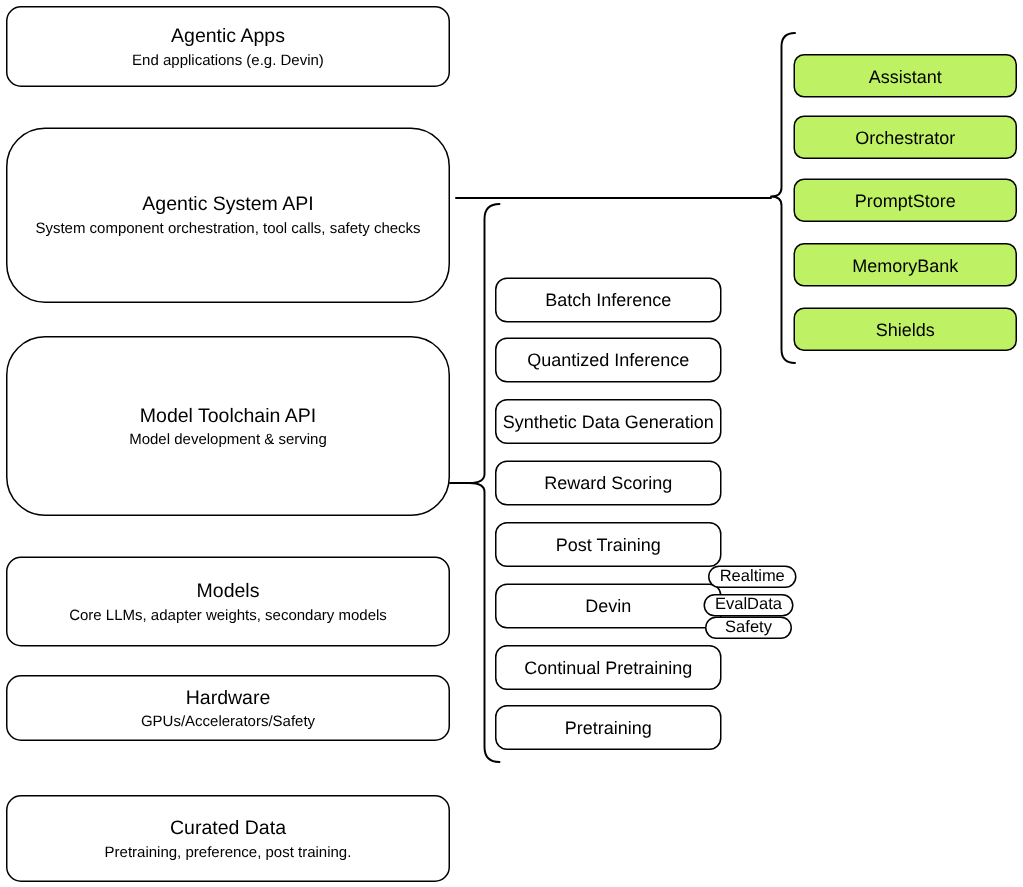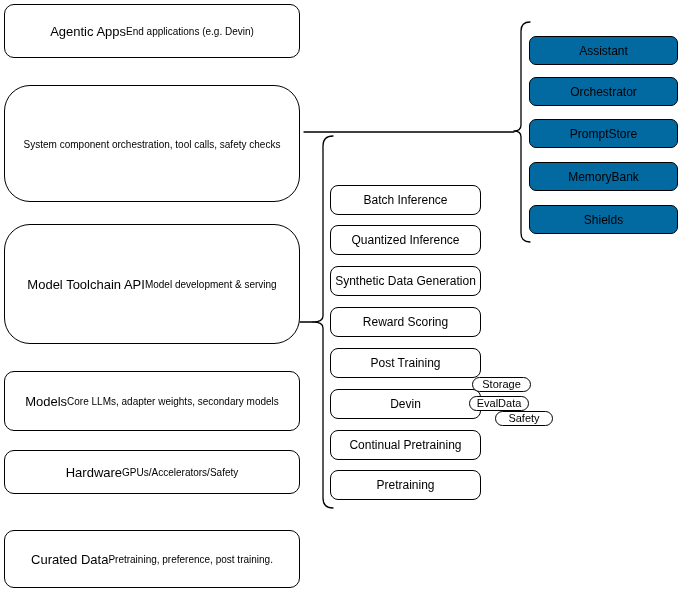--- a/index.html
+++ b/index.html
@@ -20,21 +20,21 @@
   }
   
   .lbox {
     position: absolute;
     left: 4px;
     width: 296px;
     border: 1px solid #000000;
     background: #ffffff;
     box-sizing: border-box;
     display: flex;
-    flex-direction: row;
+    flex-direction: column;
     align-items: center;
     justify-content: center;
     text-align: center;
   }
   .ltitle { font-size: 13px; line-height: 17px; }
   .lsub   { font-size: 10px; line-height: 14px; margin-top: 2px; text-align: right; }
   
   .mbox {
     position: absolute;
     left: 330px;
@@ -51,21 +51,21 @@
     white-space: nowrap;
   }
   
   .rbox {
     position: absolute;
     left: 529px;
     width: 149px;
     height: 29px;
     border: 1px solid #000000;
     border-radius: 7px;
-    background: #0369a1;
+    background: #bef264;
     box-sizing: border-box;
     display: flex;
     align-items: center;
     justify-content: center;
     font-size: 12px;
     white-space: nowrap;
   }
   
   .pill {
     position: absolute;
@@ -95,20 +95,21 @@
     <path d="M300 322 H313"></path>
     <path d="M333 136 Q323 136 323 146 L323 316 Q323 322 313 322 Q323 322 323 328 L323 498 Q323 508 333 508"></path>
   </svg>
 
   <div class="lbox" style="top:4px;height:54px;border-radius:10px">
     <div class="ltitle">Agentic Apps</div>
     <div class="lsub">End applications (e.g. Devin)</div>
   </div>
 
   <div class="lbox" style="top:85px;height:117px;border-radius:26px">
+    <div class="ltitle">Agentic System API</div>
     <div class="lsub">System component orchestration, tool calls, safety checks</div>
   </div>
 
   <div class="lbox" style="top:224px;height:120px;border-radius:26px">
     <div class="ltitle">Model Toolchain API</div>
     <div class="lsub">Model development &amp; serving</div>
   </div>
 
   <div class="lbox" style="top:371px;height:60px;border-radius:10px">
     <div class="ltitle">Models</div>
@@ -127,23 +128,23 @@
 
   <div class="mbox" style="top:185px">Batch Inference</div>
   <div class="mbox" style="top:225px">Quantized Inference</div>
   <div class="mbox" style="top:266px">Synthetic Data Generation</div>
   <div class="mbox" style="top:307px">Reward Scoring</div>
   <div class="mbox" style="top:348px">Post Training</div>
   <div class="mbox" style="top:389px">Devin</div>
   <div class="mbox" style="top:430px">Continual Pretraining</div>
   <div class="mbox" style="top:470px">Pretraining</div>
 
-  <div class="pill" style="left:472px;top:377px;width:59px">Storage</div>
+  <div class="pill" style="left:472px;top:377px;width:59px">Realtime</div>
   <div class="pill" style="left:469px;top:396px;width:60px">EvalData</div>
-  <div class="pill" style="left:495px;top:411px;width:58px">Safety</div>
+  <div class="pill" style="left:470px;top:411px;width:58px">Safety</div>
 
   <div class="rbox" style="top:36px">Assistant</div>
   <div class="rbox" style="top:77px">Orchestrator</div>
   <div class="rbox" style="top:119px">PromptStore</div>
   <div class="rbox" style="top:162px">MemoryBank</div>
   <div class="rbox" style="top:205px">Shields</div>
 
 </div>
 
 </body></html>

